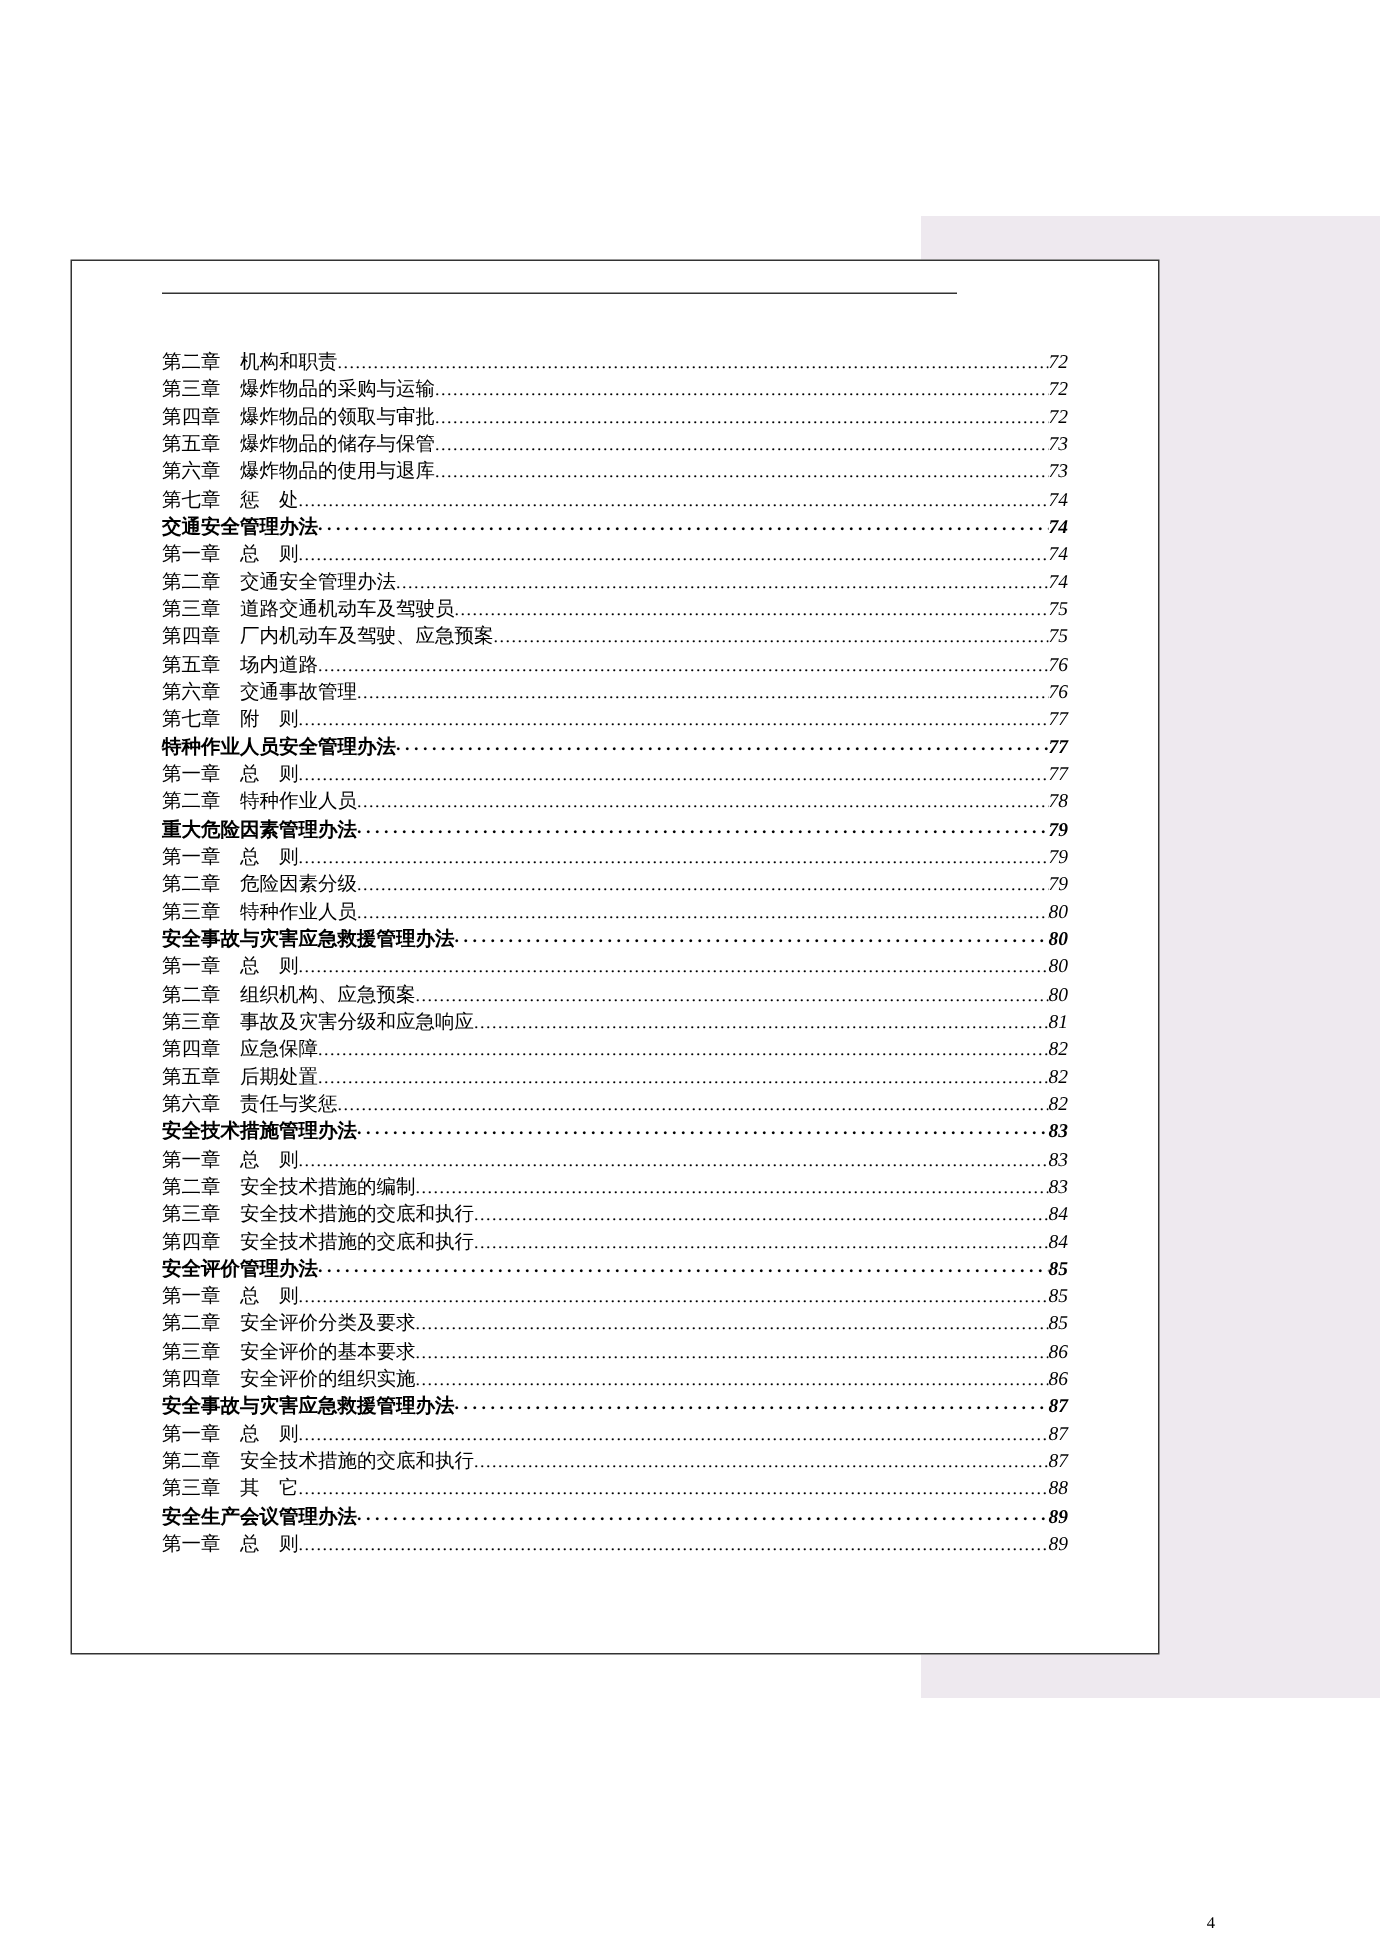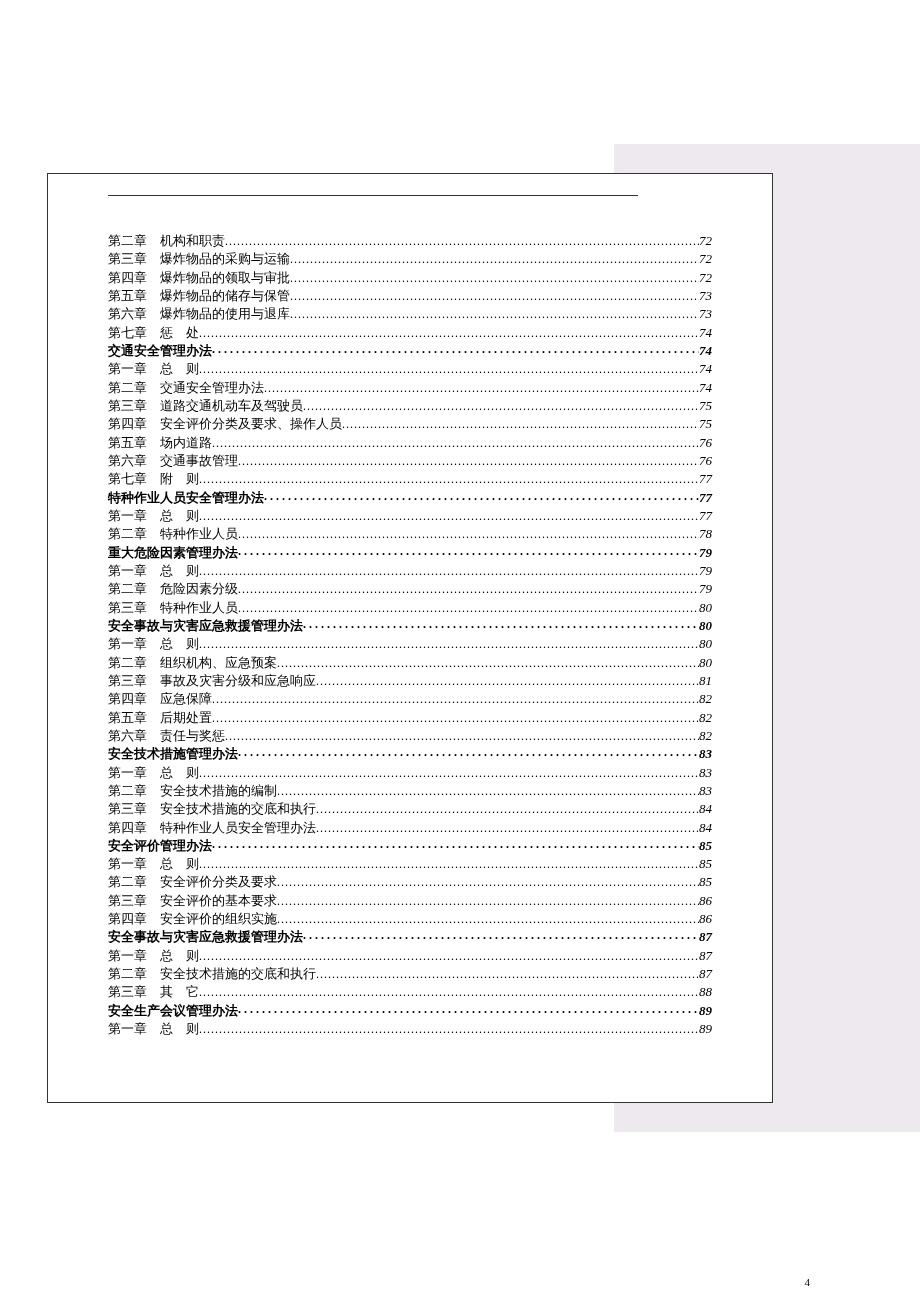--- a/index.html
+++ b/index.html
@@ -126,21 +126,21 @@
         <span class="toc-label">第二章　交通安全管理办法</span>
         <span class="toc-dots">............................................................................................................................................................................................................................................................................................................</span>
         <span class="toc-page">74</span>
       </div>
       <div class="toc-line">
         <span class="toc-label">第三章　道路交通机动车及驾驶员</span>
         <span class="toc-dots">............................................................................................................................................................................................................................................................................................................</span>
         <span class="toc-page">75</span>
       </div>
       <div class="toc-line">
-        <span class="toc-label">第四章　安全评价分类及要求、操作人员</span>
+        <span class="toc-label">第四章　厂内机动车及驾驶、应急预案</span>
         <span class="toc-dots">............................................................................................................................................................................................................................................................................................................</span>
         <span class="toc-page">75</span>
       </div>
       <div class="toc-line">
         <span class="toc-label">第五章　场内道路</span>
         <span class="toc-dots">............................................................................................................................................................................................................................................................................................................</span>
         <span class="toc-page">76</span>
       </div>
       <div class="toc-line">
         <span class="toc-label">第六章　交通事故管理</span>
@@ -236,21 +236,21 @@
         <span class="toc-label">第二章　安全技术措施的编制</span>
         <span class="toc-dots">............................................................................................................................................................................................................................................................................................................</span>
         <span class="toc-page">83</span>
       </div>
       <div class="toc-line">
         <span class="toc-label">第三章　安全技术措施的交底和执行</span>
         <span class="toc-dots">............................................................................................................................................................................................................................................................................................................</span>
         <span class="toc-page">84</span>
       </div>
       <div class="toc-line">
-        <span class="toc-label">第四章　特种作业人员安全管理办法</span>
+        <span class="toc-label">第四章　安全技术措施的交底和执行</span>
         <span class="toc-dots">............................................................................................................................................................................................................................................................................................................</span>
         <span class="toc-page">84</span>
       </div>
       <div class="toc-line">
         <span class="toc-label bold">安全评价管理办法</span>
         <span class="toc-dots bold-dots">............................................................................................................................................................................................................................................................................................................</span>
         <span class="toc-page bold">85</span>
       </div>
       <div class="toc-line">
         <span class="toc-label">第一章　总　则</span>

